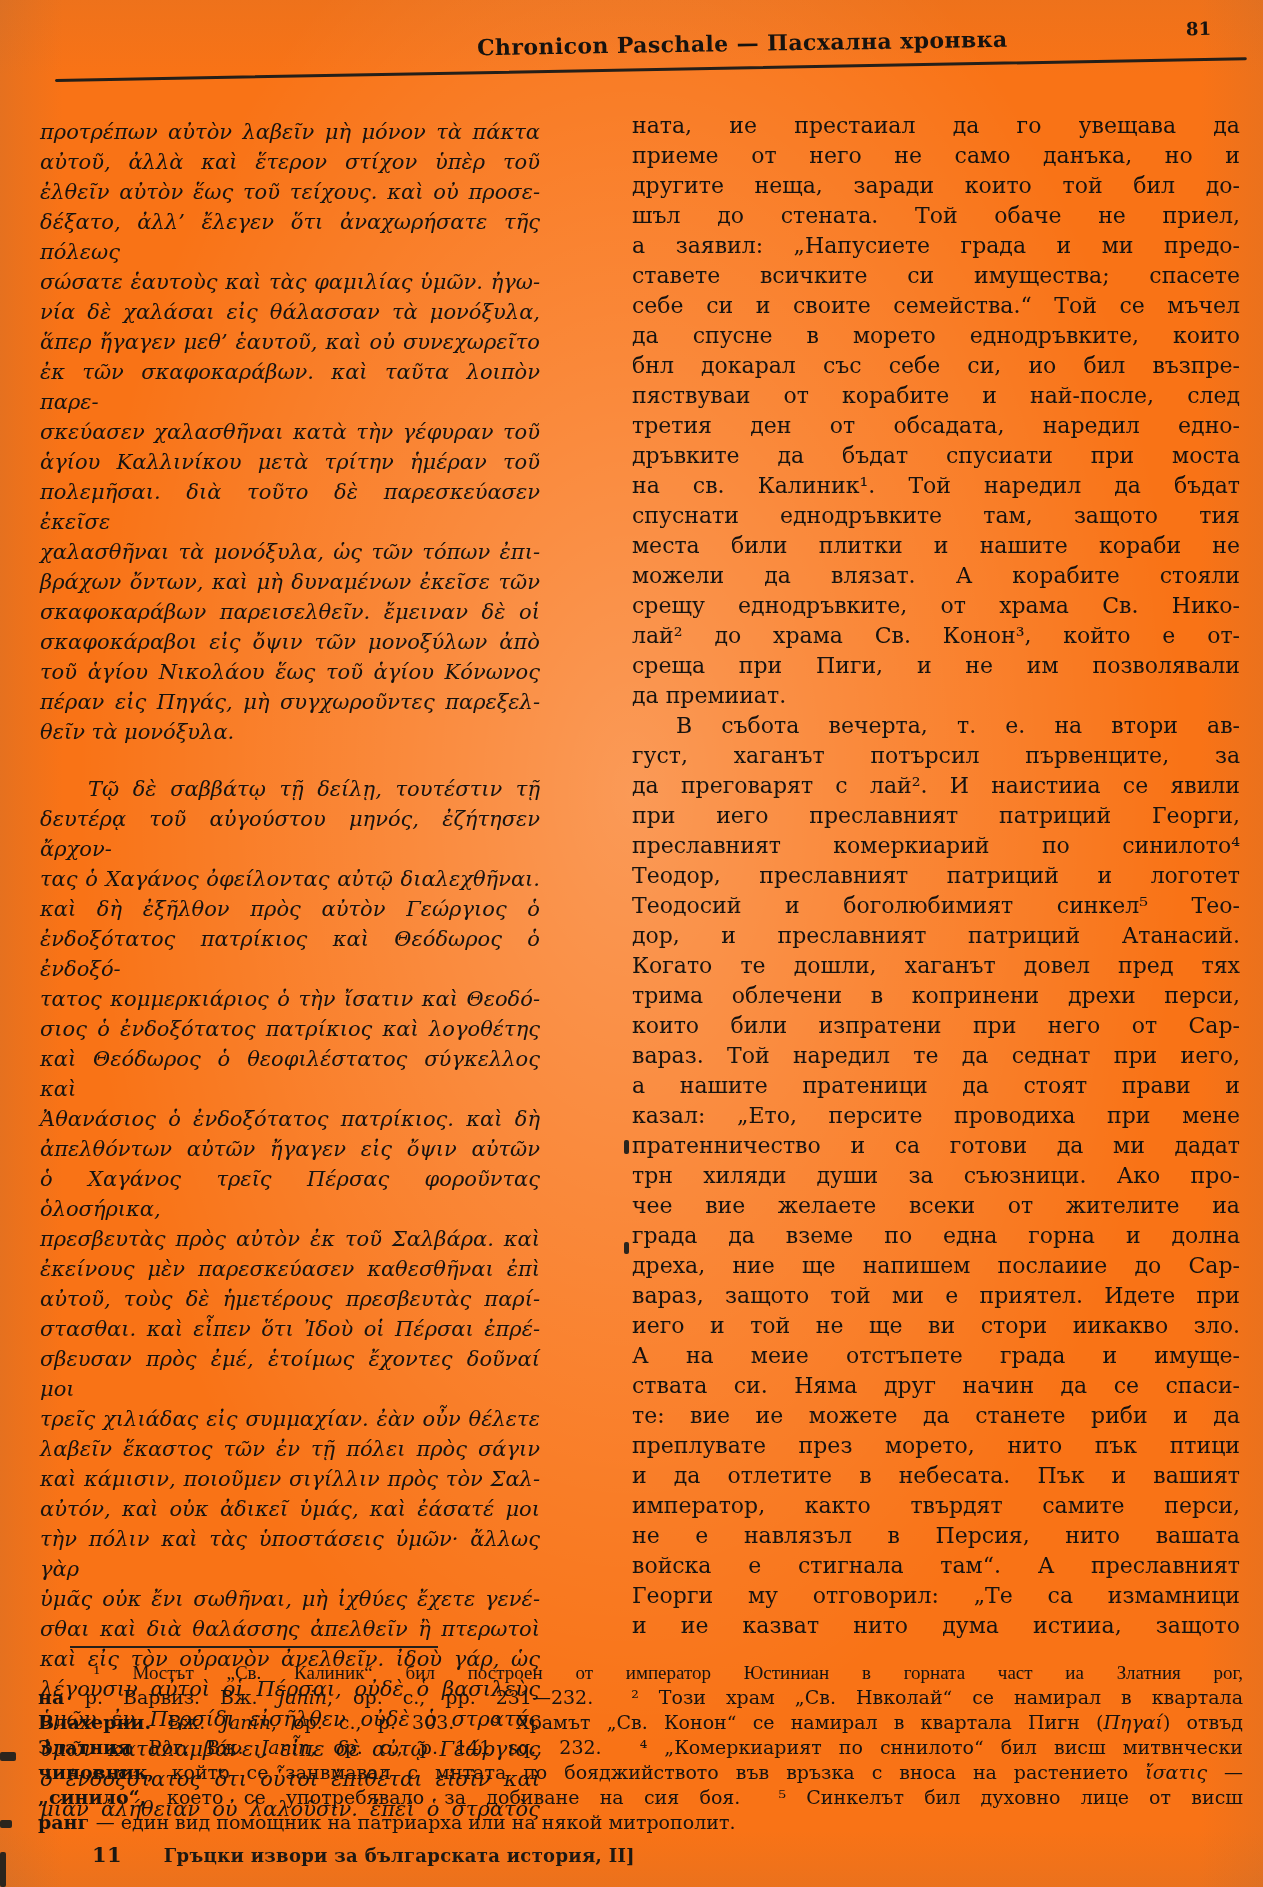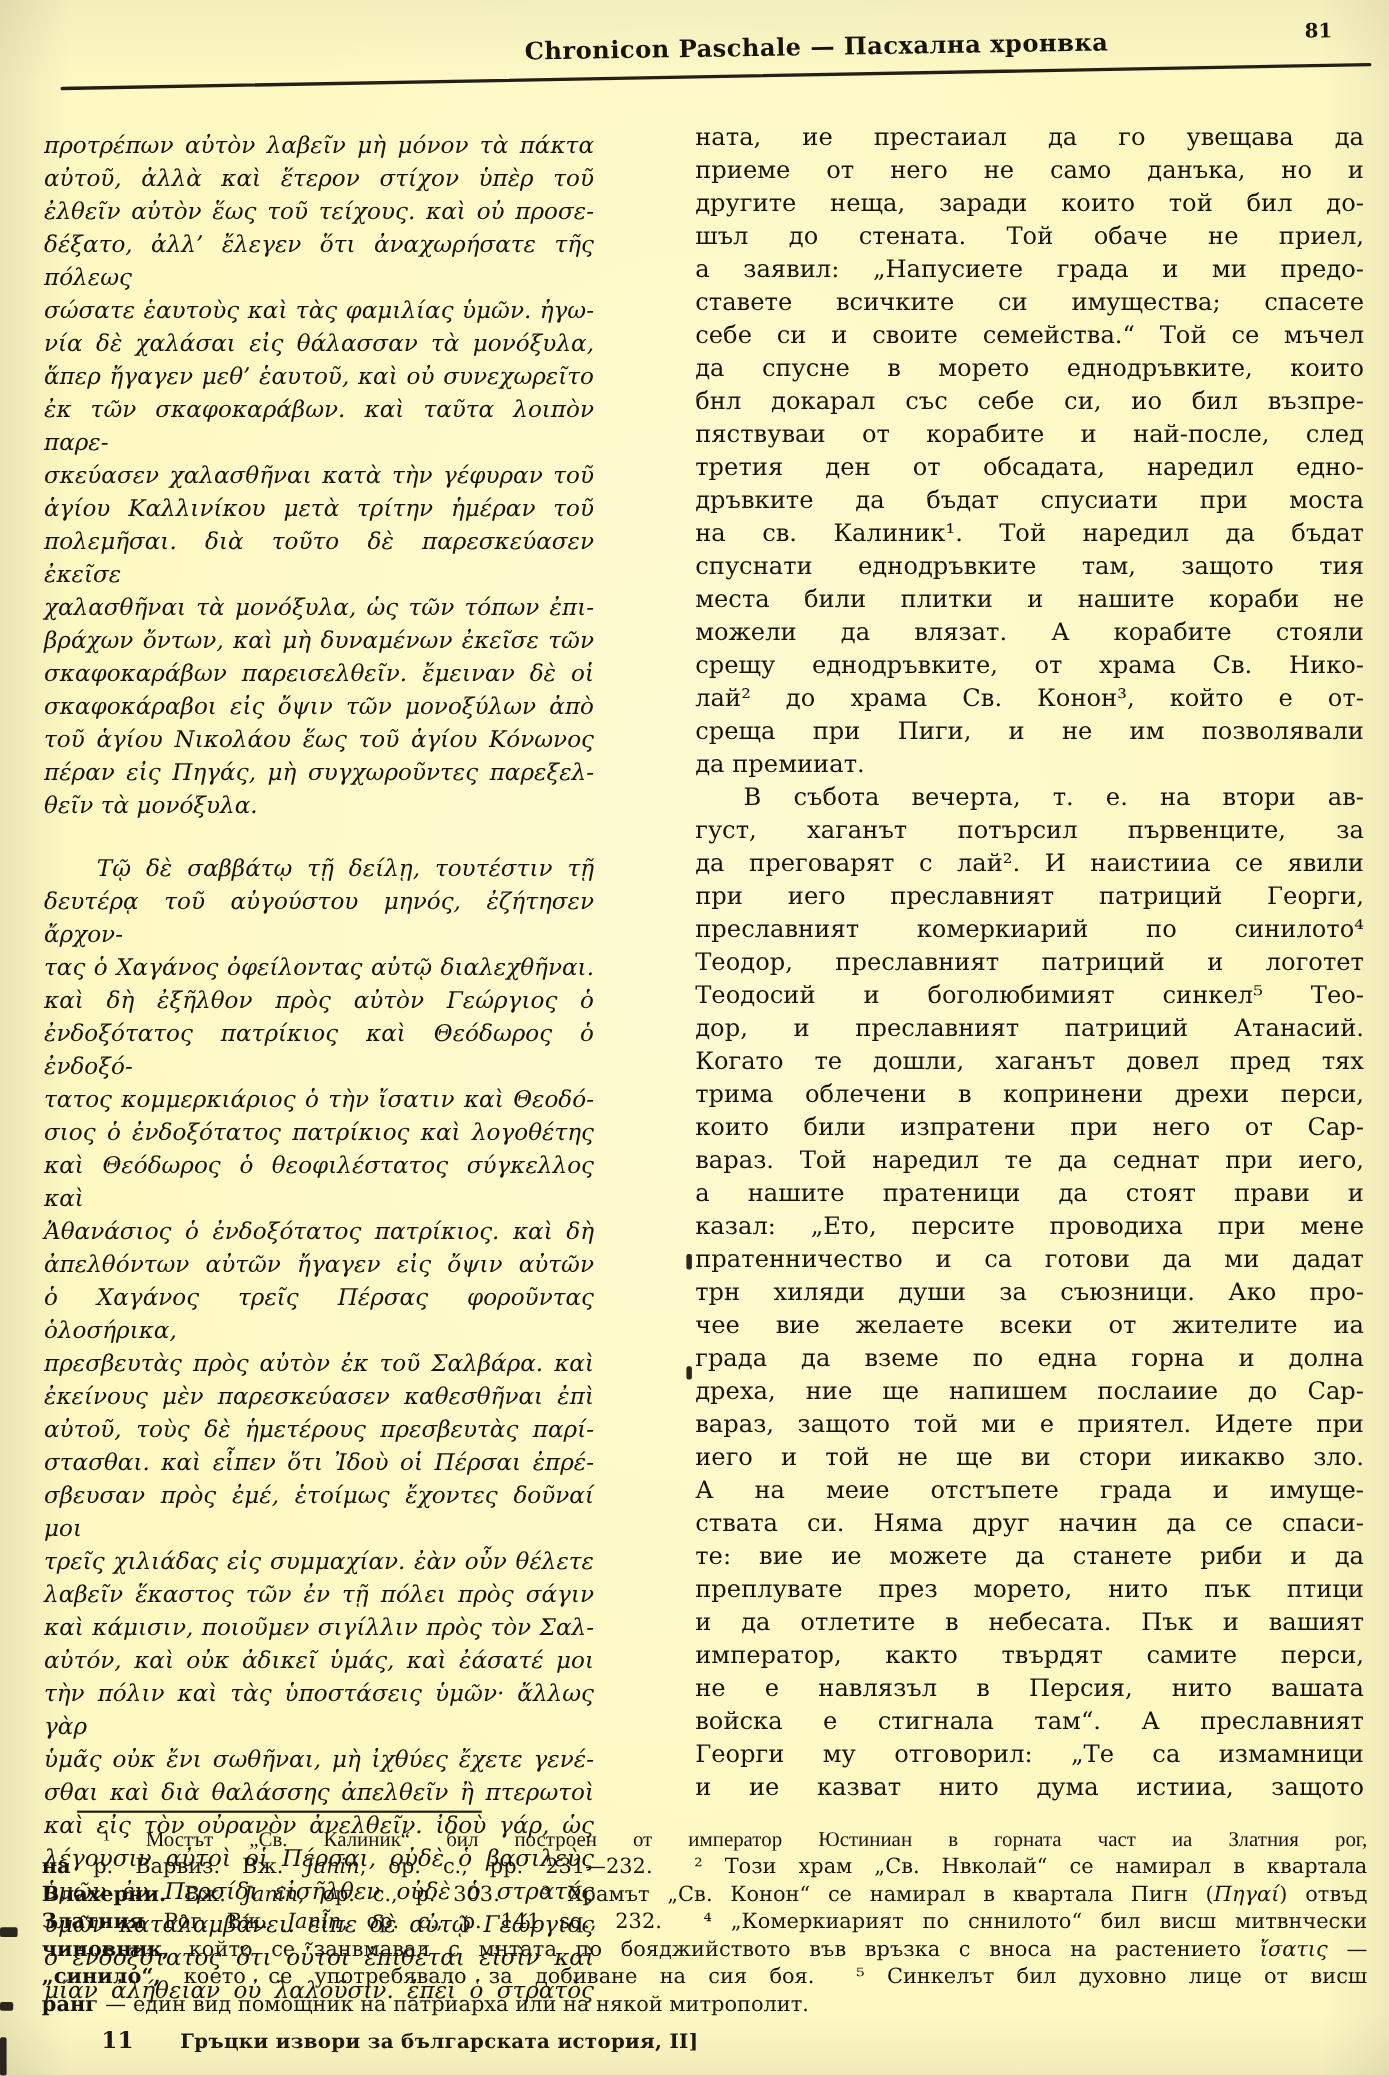--- a/index.html
+++ b/index.html
@@ -1,20 +1,20 @@
 <!DOCTYPE html>
 <html><head>
 <meta charset="utf-8">
 <style>
   html,body{margin:0;padding:0;background:#b9b4aa;}
   .page{
     position:relative;
     width:1263px;height:1887px;
     margin:0 auto;
-    background:#fef9c3;
+    background:#f97316;
     overflow:hidden;
     font-family:"DejaVu Serif", serif;
     color:#17130f;
   }
   .page::before{
     content:"";position:absolute;inset:0;pointer-events:none;
     background:
       radial-gradient(ellipse at 50% 42%, rgba(255,255,255,0.28), rgba(255,255,255,0) 62%),
       linear-gradient(90deg, rgba(110,100,86,0.14), rgba(0,0,0,0) 5%, rgba(0,0,0,0) 95%, rgba(110,100,86,0.10)),
       linear-gradient(180deg, rgba(110,100,86,0.08), rgba(0,0,0,0) 4%, rgba(0,0,0,0) 97%, rgba(110,100,86,0.10));

